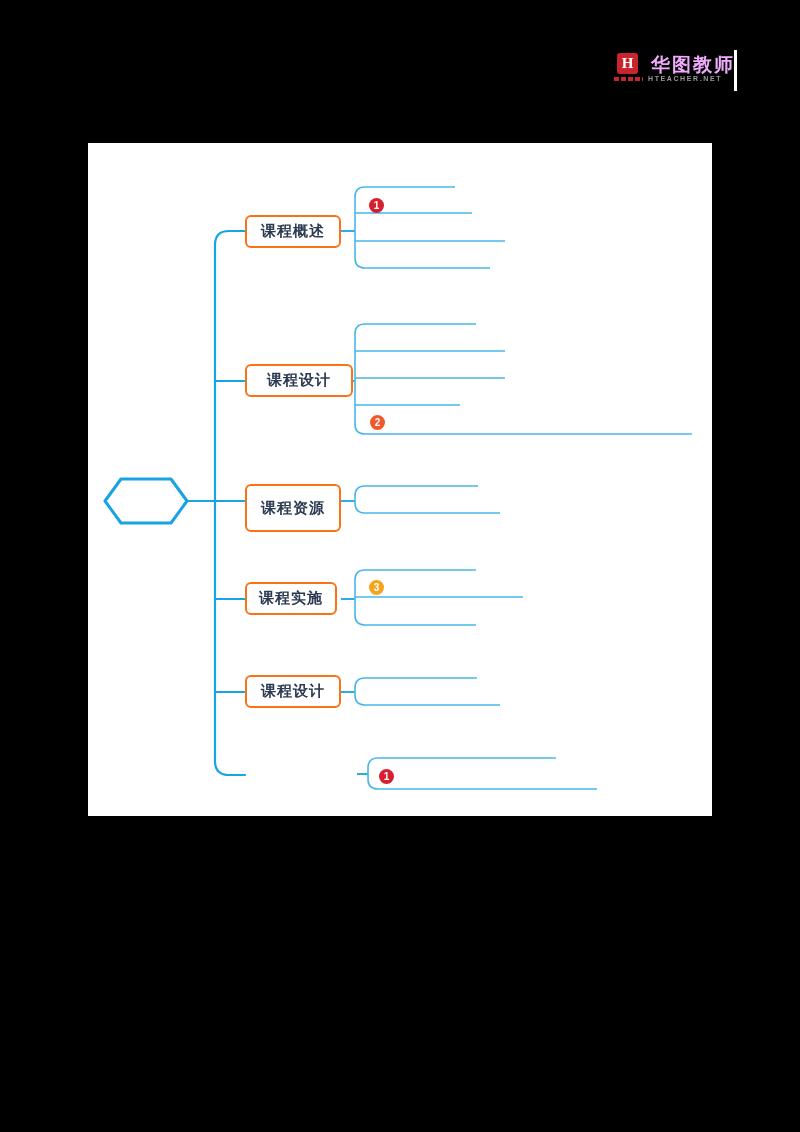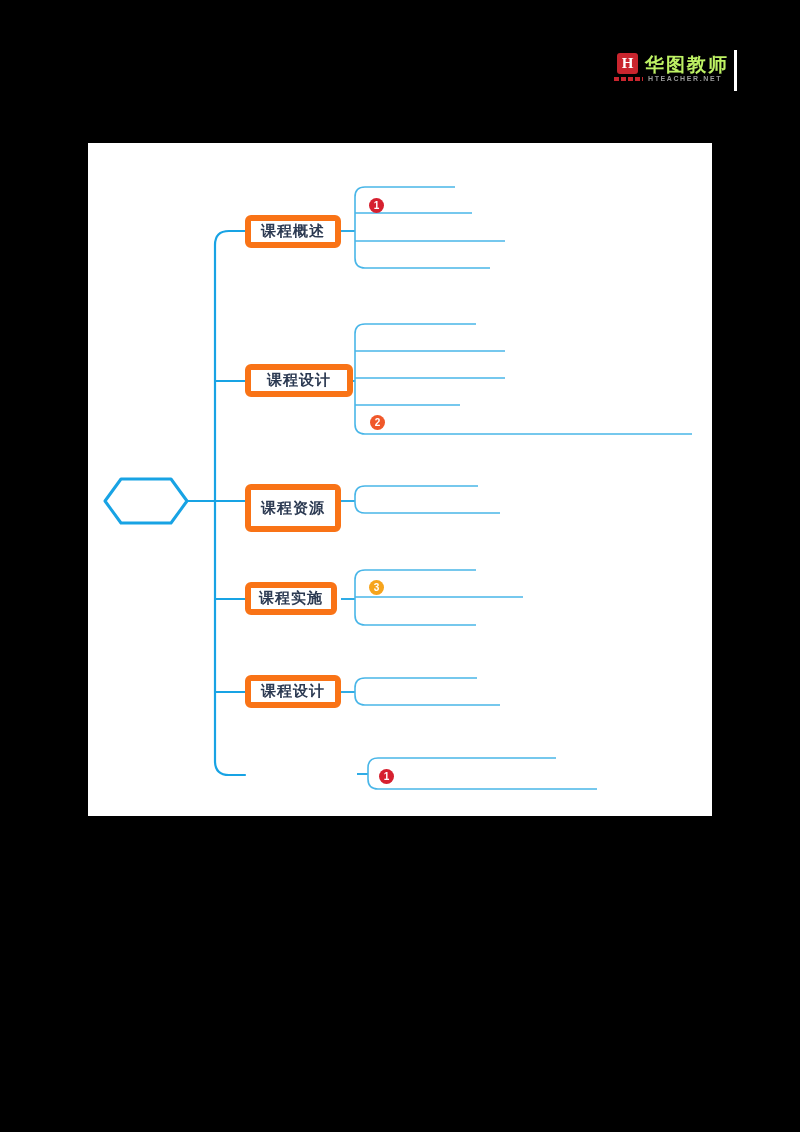--- a/index.html
+++ b/index.html
@@ -12,35 +12,35 @@
   .logo-icon{
     position:absolute;left:7px;top:7px;width:21px;height:21px;background:#c9252e;
     border-radius:3px;color:#fff;font-weight:bold;font-size:15px;line-height:21px;
     text-align:center;font-family:"Liberation Serif","DejaVu Serif",serif;
   }
   .logo-subtext{
     position:absolute;left:4px;top:31px;width:29px;height:4px;
     background:repeating-linear-gradient(90deg,#c9252e 0 5px,transparent 5px 7px);
   }
   .logo-brand{
-    position:absolute;left:35px;top:6px;width:90px;color:#bef264;
-    font-size:19px;font-weight:bold;letter-spacing:2px;white-space:nowrap;
+    position:absolute;left:35px;top:6px;width:90px;color:#f0abfc;
+    font-size:19px;font-weight:bold;letter-spacing:2px;white-space:nowrap;text-align:right;
   }
   .logo-domain{
     position:absolute;left:38px;top:29px;color:#9a9a9a;font-size:7px;
     font-weight:bold;letter-spacing:1.6px;white-space:nowrap;
   }
   .logo-bar{position:absolute;left:124px;top:4px;width:3px;height:41px;background:#fff;}
   
   .canvas{position:absolute;left:88px;top:143px;width:624px;height:673px;background:#fff;}
   .canvas svg{position:absolute;left:0;top:0;}
   
   .node{
     position:absolute;box-sizing:border-box;background:#fff;
-    border:6px solid #f97316;border-radius:6px;
+    border:2px solid #f97316;border-radius:6px;
     display:flex;align-items:center;justify-content:center;
     color:#2c3a52;font-size:15px;font-weight:600;letter-spacing:1px;white-space:nowrap;
   }
   .root-label{
     position:absolute;left:17px;top:335px;width:82px;height:46px;
     display:flex;align-items:center;justify-content:center;
     color:#2c3a52;font-size:17px;font-weight:bold;letter-spacing:2px;
   }
   
   .badge{

